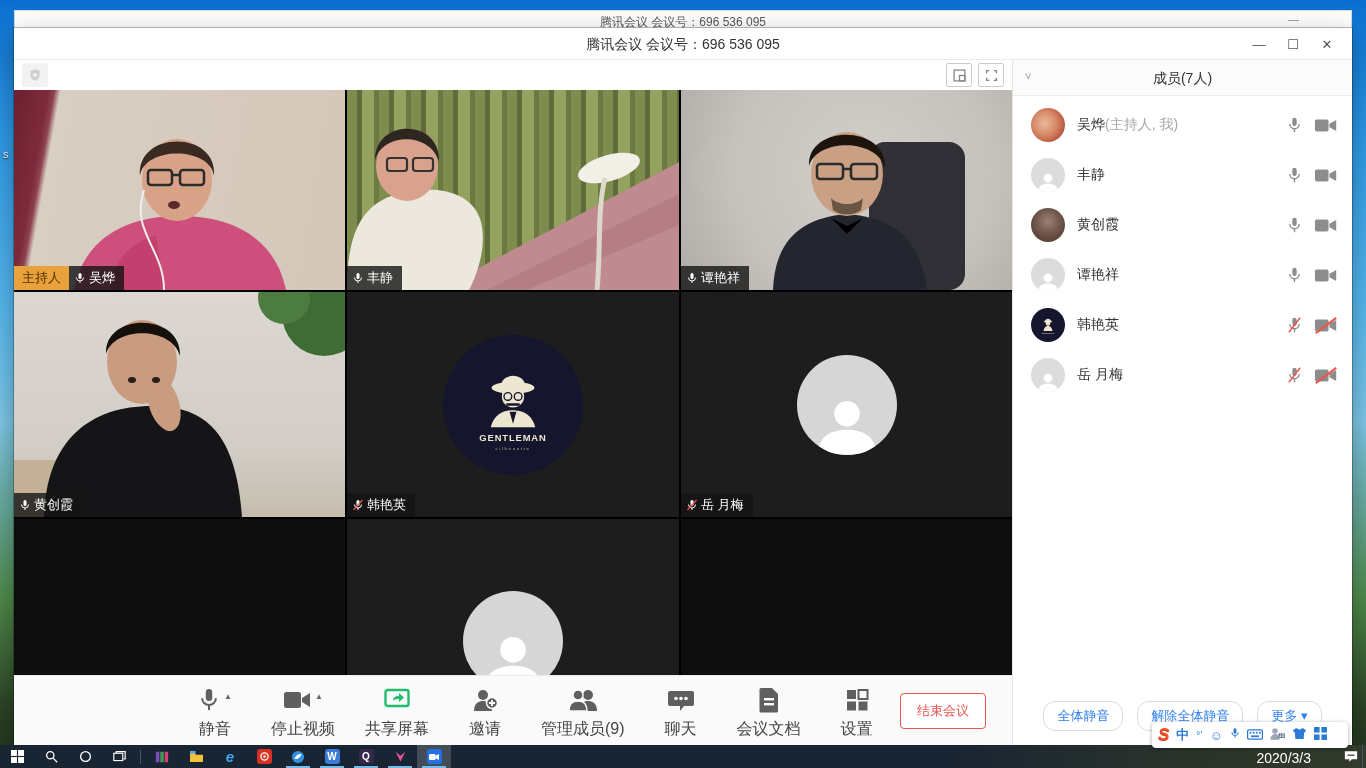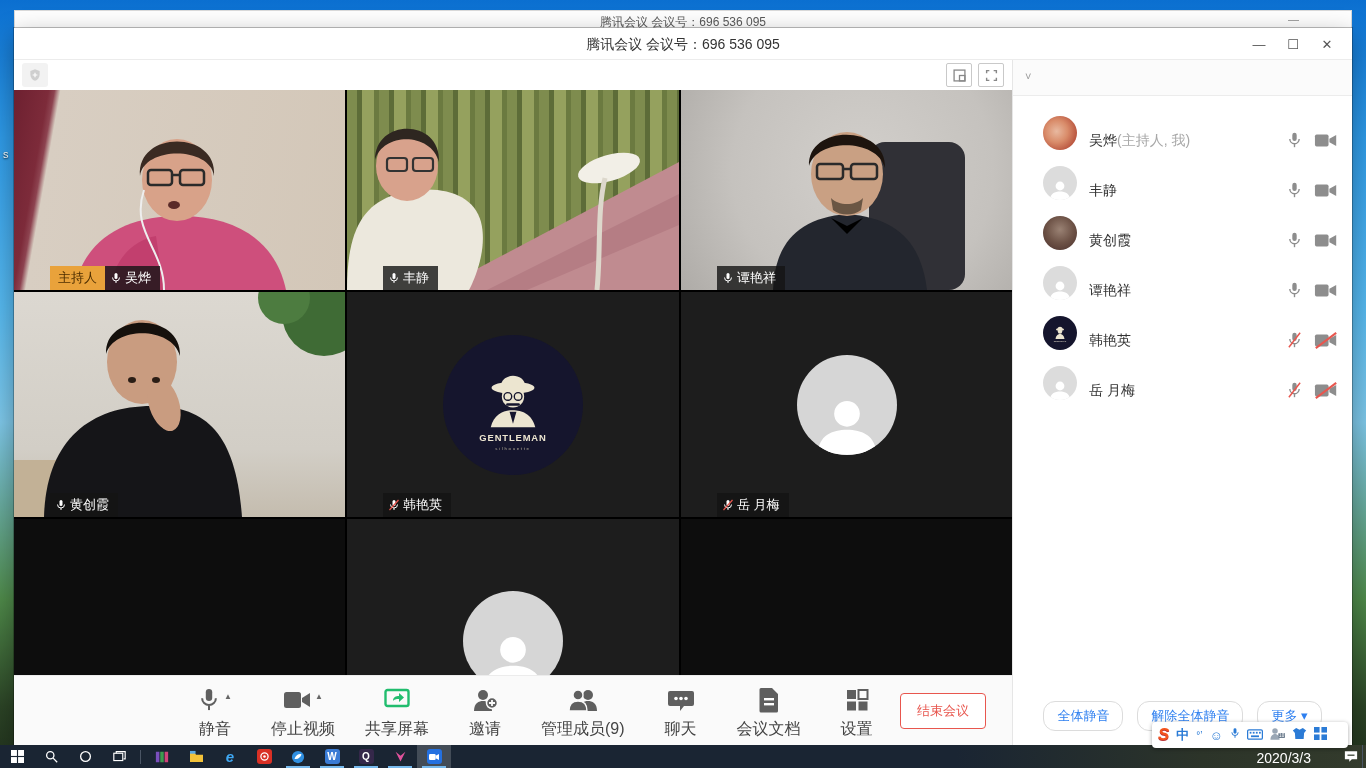--- a/index.html
+++ b/index.html
@@ -35,21 +35,21 @@
   .vh-btn { width:26px; height:24px; border:1px solid #c9c9c9; border-radius:2px; background:#fff;
     display:flex; align-items:center; justify-content:center; }
 
   
   .video-area { position:absolute; left:0; top:30px; width:998px; height:585px; background:#000; }
   .tile { position:absolute; overflow:hidden; background:#1c1c1c; }
   .t-r1 { top:0; height:200px; } .t-r2 { top:202px; height:225px; } .t-r3 { top:429px; height:156px; }
   .t-c1 { left:0; width:331px; } .t-c2 { left:333px; width:332px; } .t-c3 { left:667px; width:331px; }
   .tile svg.scene { position:absolute; left:0; bottom:0; width:100%; height:100%; }
 
-  .tile-label { position:absolute; left:0; bottom:0; display:flex; align-items:flex-end; font-size:13px;padding-left:36px; }
+  .tile-label { position:absolute; left:0; bottom:0; display:flex; align-items:flex-end; font-size:13px; }
   .host-badge { background:#e9a23b; color:#4d2e00; padding:3px 8px; display:flex; align-items:center; }
   .name-chip { background:rgba(20,20,20,.8); color:#fff; padding:3px 9px 3px 5px; display:flex; align-items:center; gap:3px; }
 
   .bg-tile1 { background:linear-gradient(100deg,#6d2030 0px,#7d2b3a 34px,#8d4350 40px,#d8cec2 46px,#d3c7b8 100%); }
   .bg-tile2 { background:repeating-linear-gradient(90deg,#7e8c4e 0 10px,#5d6c38 10px 15px,#95a15e 15px 27px,#6b7a40 27px 32px); }
   .bg-tile3 { background:radial-gradient(circle at 55% 40%,#d2cfcb 0%,#c5c2be 60%,#aeaba7 100%); }
   .bg-tile4 { background:linear-gradient(180deg,#dcd8d1 0%,#d2cec6 70%,#c4bcae 100%); }
   .bg-dark { background:#1d1d1d; }
 
   .avatar-big { position:absolute; left:50%; top:50%; transform:translate(-50%,-50%); border-radius:50%; }
@@ -70,21 +70,21 @@
   .tb-label { font-size:16px; color:#444; margin-top:3px; white-space:nowrap; }
   .end-btn { position:absolute; right:26px; top:17px; border:1px solid #e8564e; color:#e8564e; background:#fff;
     font-size:13px; padding:8px 16px; border-radius:4px; cursor:default; }
 
   
   .panel { position:absolute; left:998px; top:32px; width:340px; height:685px; background:#fff; border-left:1px solid #e6e6e6; }
   .panel-header { position:absolute; left:0; top:0; width:100%; height:36px; background:#fbfbfb; border-bottom:1px solid #ececec; }
   .panel-title { position:absolute; left:0; right:0; top:10px; text-align:center; font-size:14px; color:#333; }
   .panel-collapse { position:absolute; left:12px; top:10px; color:#9a9a9a; font-size:11px; }
   .member-list { position:absolute; left:0; top:40px; width:100%; }
-  .member-row { position:relative; height:50px; display:flex; align-items:flex-end; padding:0 14px 0 30px; }
+  .member-row { position:relative; height:50px; display:flex; align-items:center; padding:0 14px 0 18px; }
   .m-avatar { width:34px; height:34px; border-radius:50%; overflow:hidden; flex:none; display:flex; align-items:flex-end; justify-content:center; background:#dcdcdc; }
   .m-avatar.ph-red { background:radial-gradient(circle at 40% 45%,#e8b9a0 0%,#d98c6a 40%,#b9543e 75%,#8e3426 100%); }
   .m-avatar.ph-dark { background:radial-gradient(circle at 50% 40%,#9a8274 0%,#6e5347 50%,#4a2f2b 100%); }
   .m-avatar.ph-navy { background:#15152d; align-items:center; }
   .m-name { margin-left:12px; font-size:14px; color:#333; white-space:nowrap; }
   .m-suffix { color:#a8a8a8; }
   .m-icons { margin-left:auto; display:flex; gap:12px; align-items:center; }
 
   .panel-footer { position:absolute; left:0; bottom:14px; width:100%; display:flex; justify-content:center; gap:14px; }
   .pf-btn { border:1px solid #dcdcdc; background:#fff; color:#2d7ff0; font-size:13px; padding:5px 13px; border-radius:12px; cursor:default; white-space:nowrap; }
@@ -404,20 +404,21 @@
           <span class="tb-label">设置</span>
         </div>
       </div>
       <button class="end-btn">结束会议</button>
     </div>
   </div>
 
   <div class="panel">
     <div class="panel-header">
       <span class="panel-collapse">˅</span>
+      <div class="panel-title">成员(7人)</div>
     </div>
 
     <div class="member-list">
 
       <div class="member-row">
         <div class="m-avatar ph-red"></div>
         <span class="m-name"><span>吴烨</span><span class="m-suffix">(主持人, 我)</span></span>
         <span class="m-icons">
           <svg width="15" height="20" viewBox="0 0 24 27" class="state-on">
               <rect x="8.5" y="2" width="7" height="13" rx="3.5" fill="#8d8d8d"></rect>

